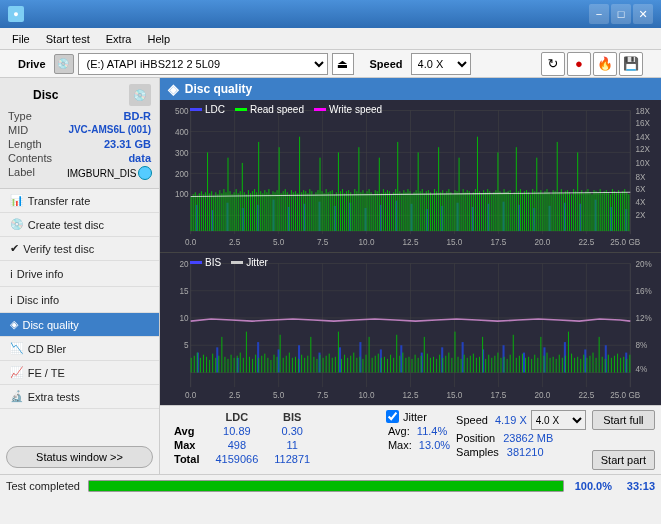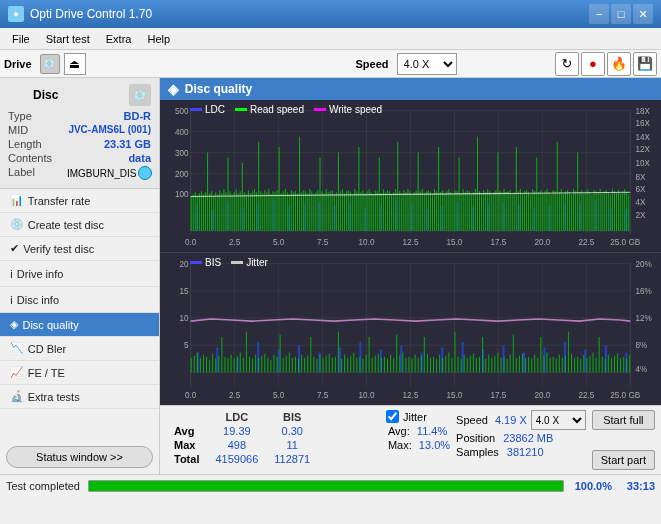--- a/index.html
+++ b/index.html
@@ -38,21 +38,21 @@
       border-radius: 2px;
     }
 
     
     .drive-bar {
       background: #f5f5f5;
       border-bottom: 1px solid #ccc;
       height: 28px;
       display: flex;
       align-items: center;
-      padding: 0 4px;
+      padding: 0 18px;
       gap: 8px;
     }
     .drive-label { font-size: 11px; font-weight: bold; }
     .drive-select {
       flex: 1;
       max-width: 280px;
       height: 22px;
       font-size: 11px;
       border: 1px solid #999;
       background: white;
@@ -270,40 +270,42 @@
     }
     .progress-pct { color: #1a4fc8; font-weight: bold; min-width: 40px; text-align: right; }
     .time-val { color: #1a4fc8; font-weight: bold; min-width: 35px; text-align: right; }
   </style>
 </head>
 <body>
 
 <div class="title-bar">
   <div class="title-bar-left">
     <div class="title-bar-icon">●</div>
-    <span>Opti Drive Control 1.70</span>
   </div>
   <div class="title-bar-controls">
     <button class="title-btn">−</button>
     <button class="title-btn">□</button>
     <button class="title-btn close">✕</button>
   </div>
 </div>
 
 <div class="menu-bar">
   <div class="menu-item">File</div>
   <div class="menu-item">Start test</div>
   <div class="menu-item">Extra</div>
   <div class="menu-item">Help</div>
 </div>
 
 <div class="drive-bar">
   <span class="drive-label">Drive</span>
   <div style="display:flex;align-items:center;gap:4px;flex:1;max-width:300px;">
     <div style="width:20px;height:20px;background:#ccc;border:1px solid #999;border-radius:2px;display:flex;align-items:center;justify-content:center;font-size:10px;">💿</div>
+    <select class="drive-select">
+      <option>(E:)  ATAPI iHBS212  2 5L09</option>
+    </select>
     <button class="drive-icon-btn">⏏</button>
   </div>
   <span class="speed-label">Speed</span>
   <select class="speed-select">
     <option>4.0 X</option>
   </select>
   <div class="toolbar-icons">
     <button class="toolbar-icon-btn">↻</button>
     <button class="toolbar-icon-btn" style="color:#c00;">●</button>
     <button class="toolbar-icon-btn" style="color:#f80;">🔥</button>
@@ -956,21 +958,21 @@
           <thead>
             <tr>
               <th></th>
               <th>LDC</th>
               <th>BIS</th>
             </tr>
           </thead>
           <tbody>
             <tr>
               <td class="label">Avg</td>
-              <td>19.39</td>
+              <td>10.89</td>
               <td>0.30</td>
             </tr>
             <tr>
               <td class="label">Max</td>
               <td>498</td>
               <td>11</td>
             </tr>
             <tr>
               <td class="label">Total</td>
               <td>4159066</td>

